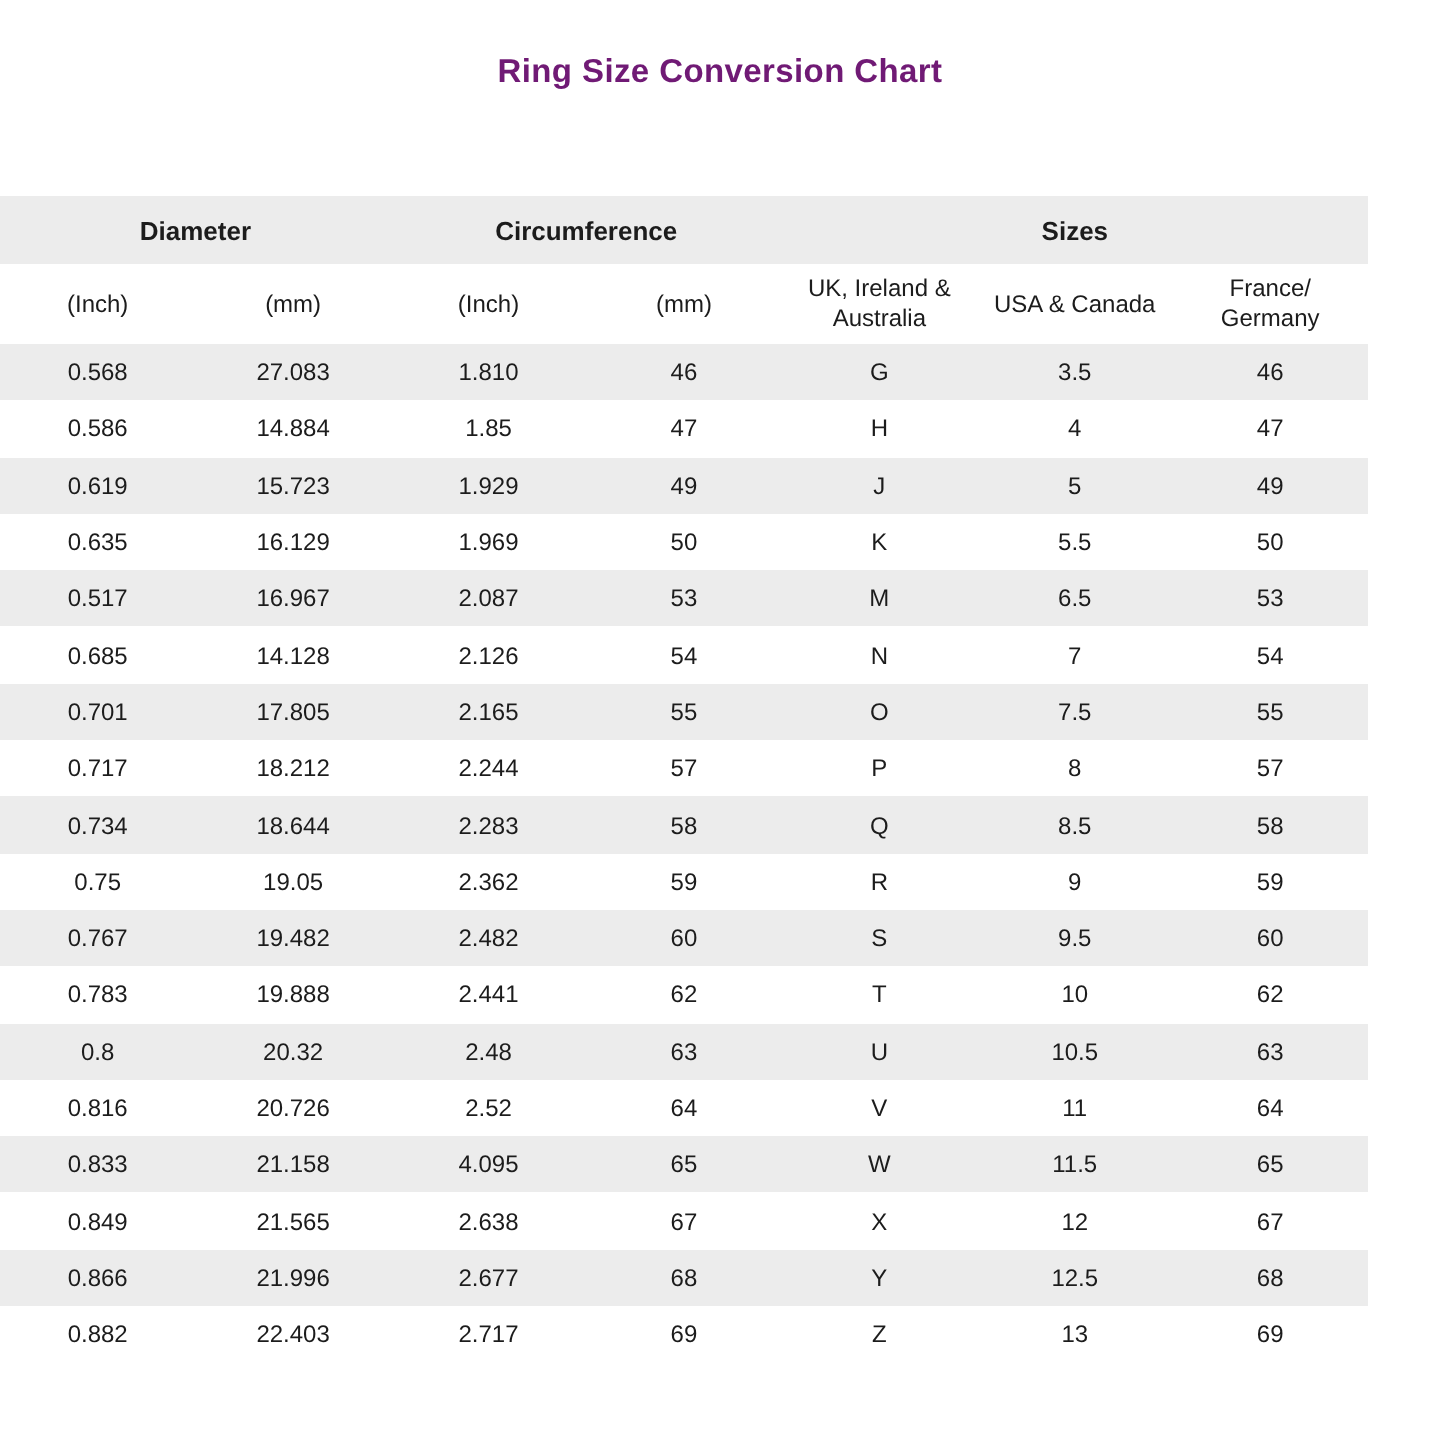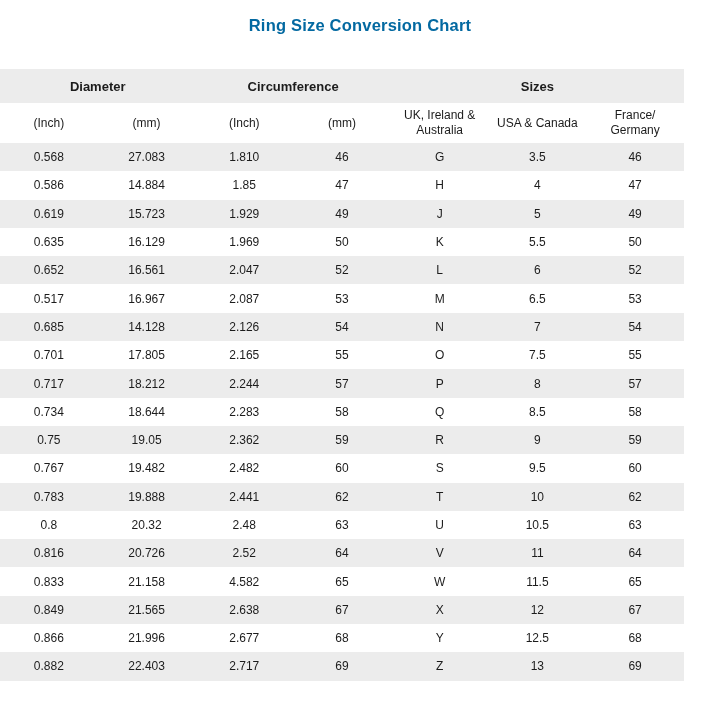--- a/index.html
+++ b/index.html
@@ -8,32 +8,32 @@
     background: #ffffff;
   }
   body {
     width: 720px;
     height: 720px;
     font-family: "Liberation Sans", sans-serif;
     color: #1c1c1c;
     overflow: hidden;
   }
   .page-title {
-    margin: 3px;
+    margin: 14px;
     padding-top: 13px;
     height: 20px;
     text-align: center;
     font-size: 16.5px;
     font-weight: bold;
-    color: #0369a1;
+    color: #701a75;
     letter-spacing: 0.2px;
   }
   table.conversion-table {
     width: 684px;
-    margin-top: 33px;
+    margin-top: 51px;
     border-collapse: collapse;
     table-layout: fixed;
   }
   table.conversion-table col { width: 14.2857%; }
   thead tr.group-row th {
     background: #ececec;
     height: 34px;
     font-size: 13px;
     font-weight: bold;
     text-align: center;
@@ -122,29 +122,20 @@
       <tr>
         <td>0.635</td>
         <td>16.129</td>
         <td>1.969</td>
         <td>50</td>
         <td>K</td>
         <td>5.5</td>
         <td>50</td>
       </tr>
       <tr>
-        <td>0.652</td>
-        <td>16.561</td>
-        <td>2.047</td>
-        <td>52</td>
-        <td>L</td>
-        <td>6</td>
-        <td>52</td>
-      </tr>
-      <tr>
         <td>0.517</td>
         <td>16.967</td>
         <td>2.087</td>
         <td>53</td>
         <td>M</td>
         <td>6.5</td>
         <td>53</td>
       </tr>
       <tr>
         <td>0.685</td>
@@ -223,21 +214,21 @@
         <td>20.726</td>
         <td>2.52</td>
         <td>64</td>
         <td>V</td>
         <td>11</td>
         <td>64</td>
       </tr>
       <tr>
         <td>0.833</td>
         <td>21.158</td>
-        <td>4.582</td>
+        <td>4.095</td>
         <td>65</td>
         <td>W</td>
         <td>11.5</td>
         <td>65</td>
       </tr>
       <tr>
         <td>0.849</td>
         <td>21.565</td>
         <td>2.638</td>
         <td>67</td>

